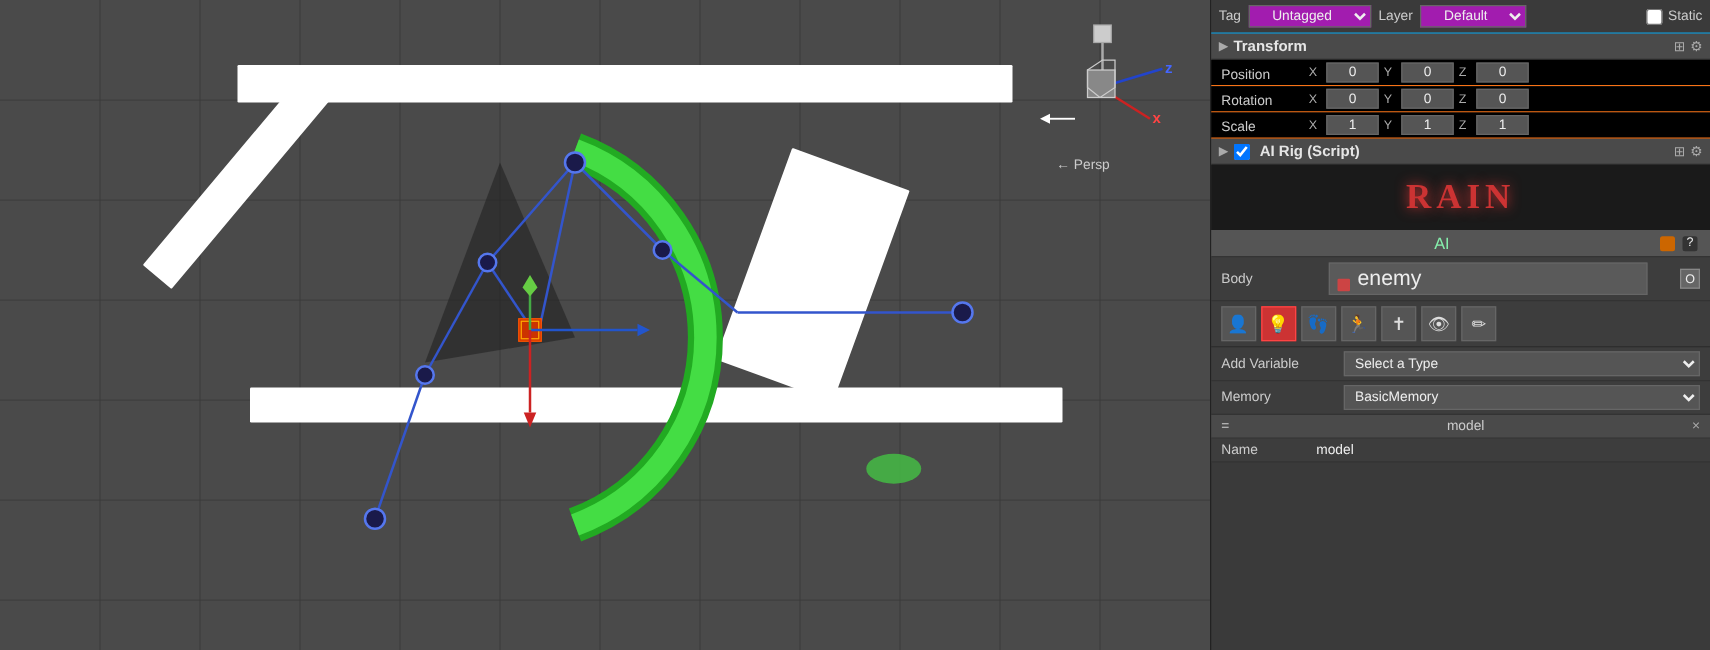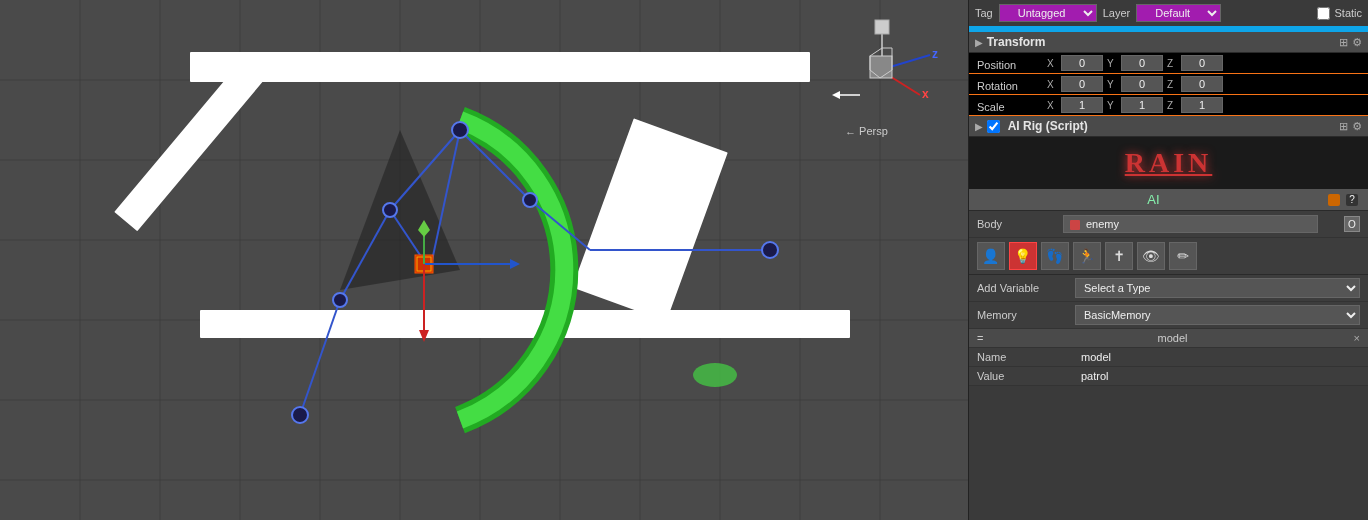--- a/index.html
+++ b/index.html
@@ -24,21 +24,21 @@
       border-left: 1px solid #222;
     }
 
     
     .tag-layer-bar {
       display: flex;
       align-items: center;
       background: #3a3a3a;
       padding: 4px 6px;
       gap: 6px;
-      border-bottom: 6px solid #0ea5e9;
+      border-bottom: 1px solid #0ea5e9;
       font-size: 11px;
       color: #ccc;
     }
     .tag-layer-bar select {
       background: #a21caf;
       color: #eee;
       border: 1px solid #666;
       font-size: 11px;
       padding: 1px 14px;
     }
@@ -135,21 +135,20 @@
       padding: 10px 0;
       text-align: center;
     }
     .rain-logo {
       font-size: 28px;
       font-weight: bold;
       color: #cc3333;
       letter-spacing: 4px;
       font-family: Georgia, serif;
       text-shadow: 0 0 10px #cc3333;
-      text-decoration: underline;
     }
 
     
     .ai-label-bar {
       background: #555;
       display: flex;
       align-items: center;
       padding: 3px 10px;
       border-bottom: 1px solid #2a2a2a;
     }
@@ -179,21 +178,21 @@
     .body-label { width: 60px; }
     .body-value-box {
       display: flex;
       align-items: flex-end;
       background: #5a5a5a;
       border: 1px solid #666;
       padding: 2px 6px;
       flex: 1;
       gap: 6px;
       color: #eee;
-      font-size: 11px;
+      font-size: 17px;
     }
     .enemy-dot { width: 10px; height: 10px; background: #cc4444; border-radius: 1px; }
     .body-o-btn {
       margin-left: auto;
       width: 16px;
       height: 16px;
       background: #666;
       border: 1px solid #888;
       color: #eee;
       font-size: 10px;
@@ -266,21 +265,21 @@
 
     .var-row {
       display: flex;
       align-items: center;
       padding: 3px 8px;
       background: #3d3d3d;
       border-bottom: 1px solid #333;
       font-size: 11px;
       color: #ccc;
     }
-    .var-row .var-field-label { width: 104px; }
+    .var-row .var-field-label { width: 76px; }
     .var-row .var-field-value { color: #eee; }
 
     
     .scene-svg {
       position: absolute;
       top: 0; left: 0;
       width: 100%; height: 100%;
     }
   </style>
 </head>
@@ -522,18 +521,14 @@
     <span class="var-equals">=</span>
     <span class="var-name">model</span>
     <span class="var-close">×</span>
   </div>
 
   <div class="var-row">
     <span class="var-field-label">Name</span>
     <span class="var-field-value">model</span>
   </div>
 
-  <div class="var-row">
-    <span class="var-field-label">Value</span>
-    <span class="var-field-value">patrol</span>
-  </div>
 
 </div>
 
 </body></html>

